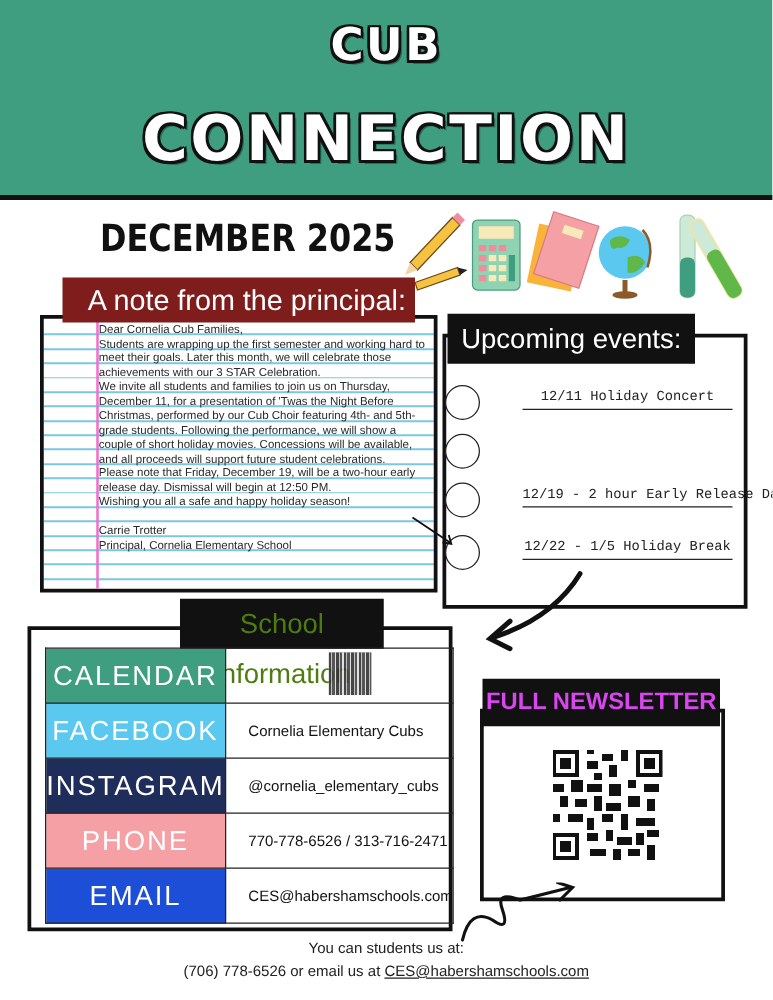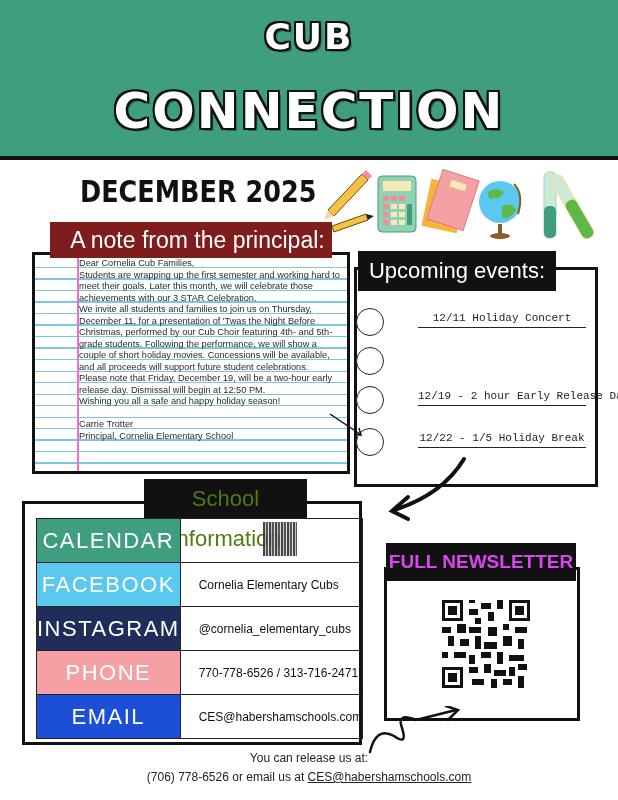--- a/index.html
+++ b/index.html
@@ -316,16 +316,16 @@
     <rect x="16" y="26" width="2" height="3"></rect>
       <rect x="20" y="26" width="3" height="2"></rect>
       <rect x="25" y="25" width="2" height="4"></rect>
   </g>
 </svg>
 <svg class="deco" style="left:368px; top:706px; width:100px; height:50px;" viewBox="0 0 100 50">
   <path d="M2 46 Q8 20 26 30 Q40 40 34 22 Q28 6 48 14 L88 4" stroke="#111" stroke-width="2.5" fill="none" stroke-linecap="round"></path>
   <path d="M78 0 L90 4 L80 14" stroke="#111" stroke-width="2.5" fill="none" stroke-linecap="round"></path>
 </svg>
 
-<div class="footer-1">You can release us at:</div>
+<div class="footer-1">You can students us at:</div>
 <div class="footer-2">
   <span>(706) 778-6526 or email us at </span><a>CES@habershamschools.com</a>
 </div>
 
 </body></html>

